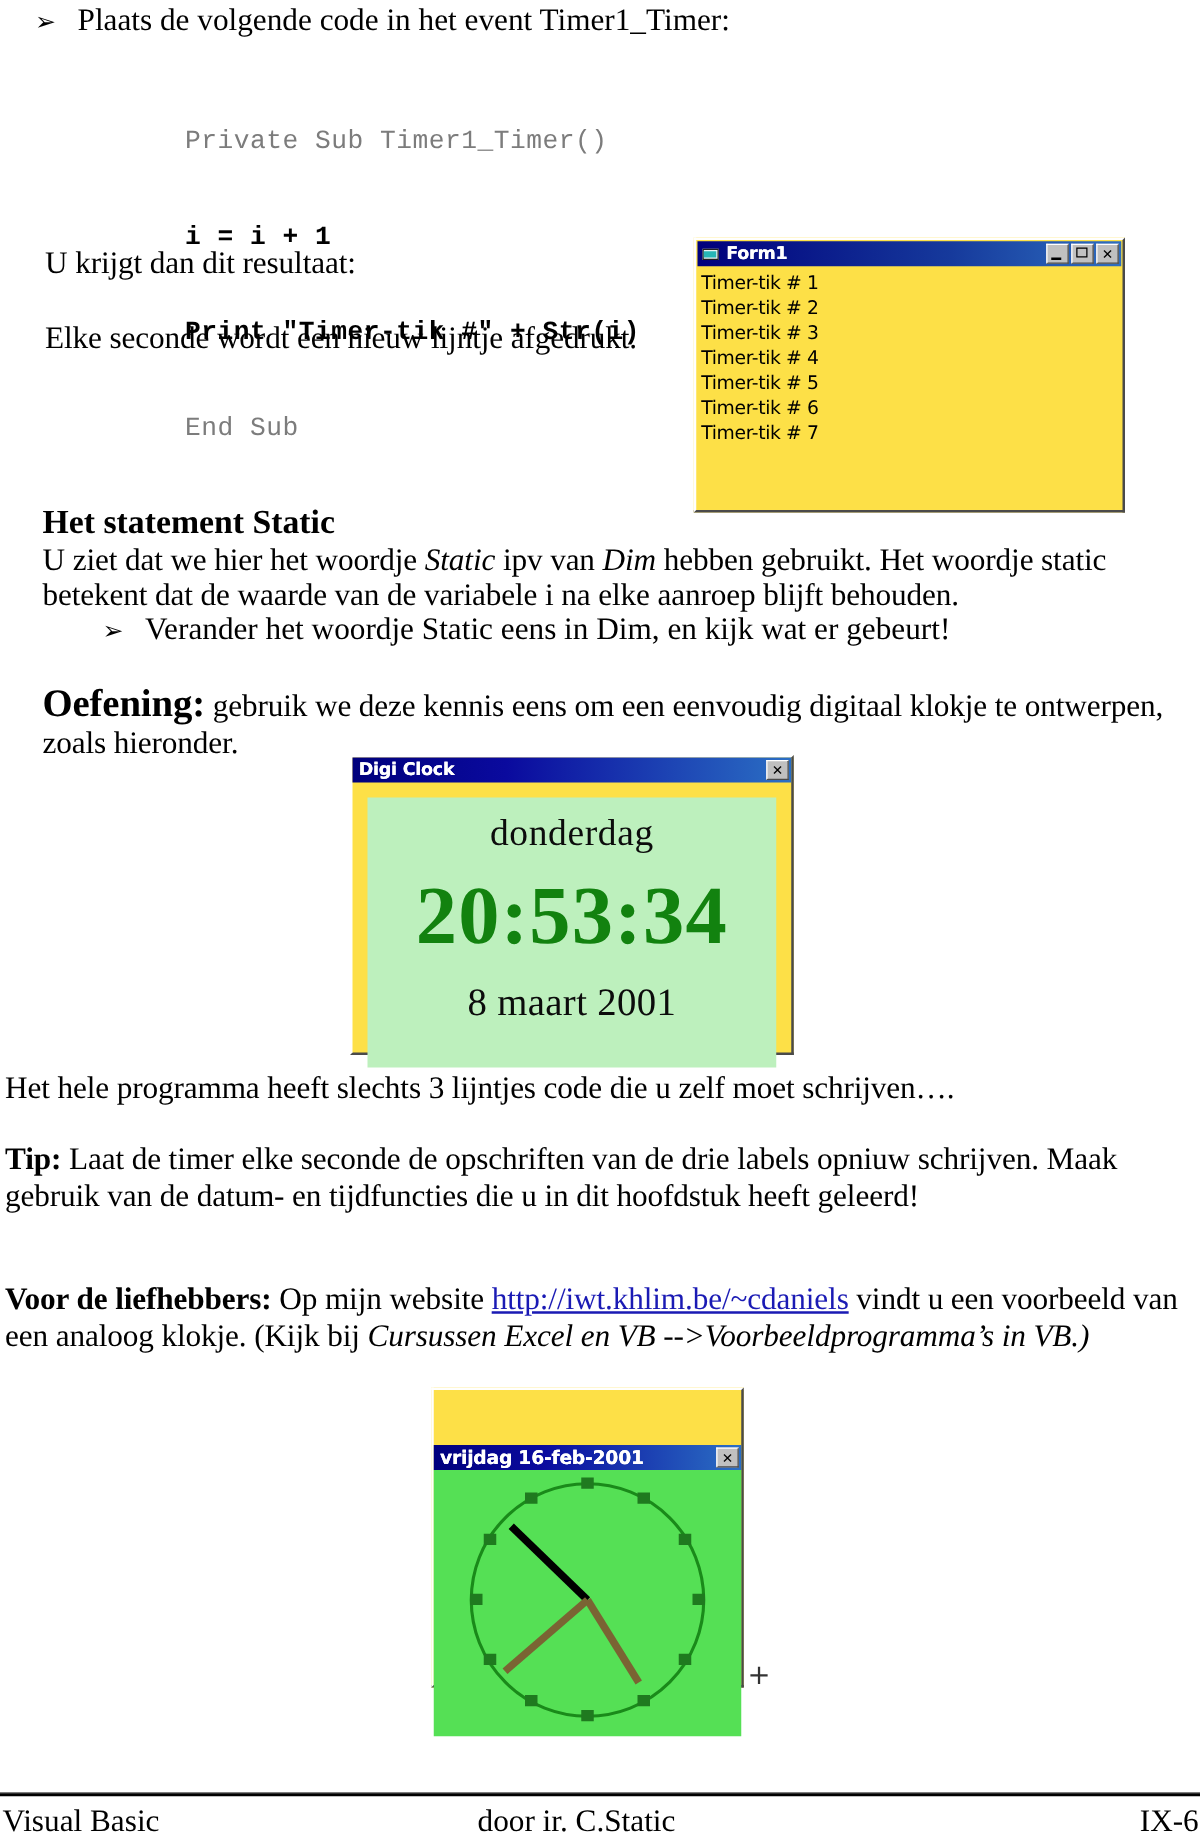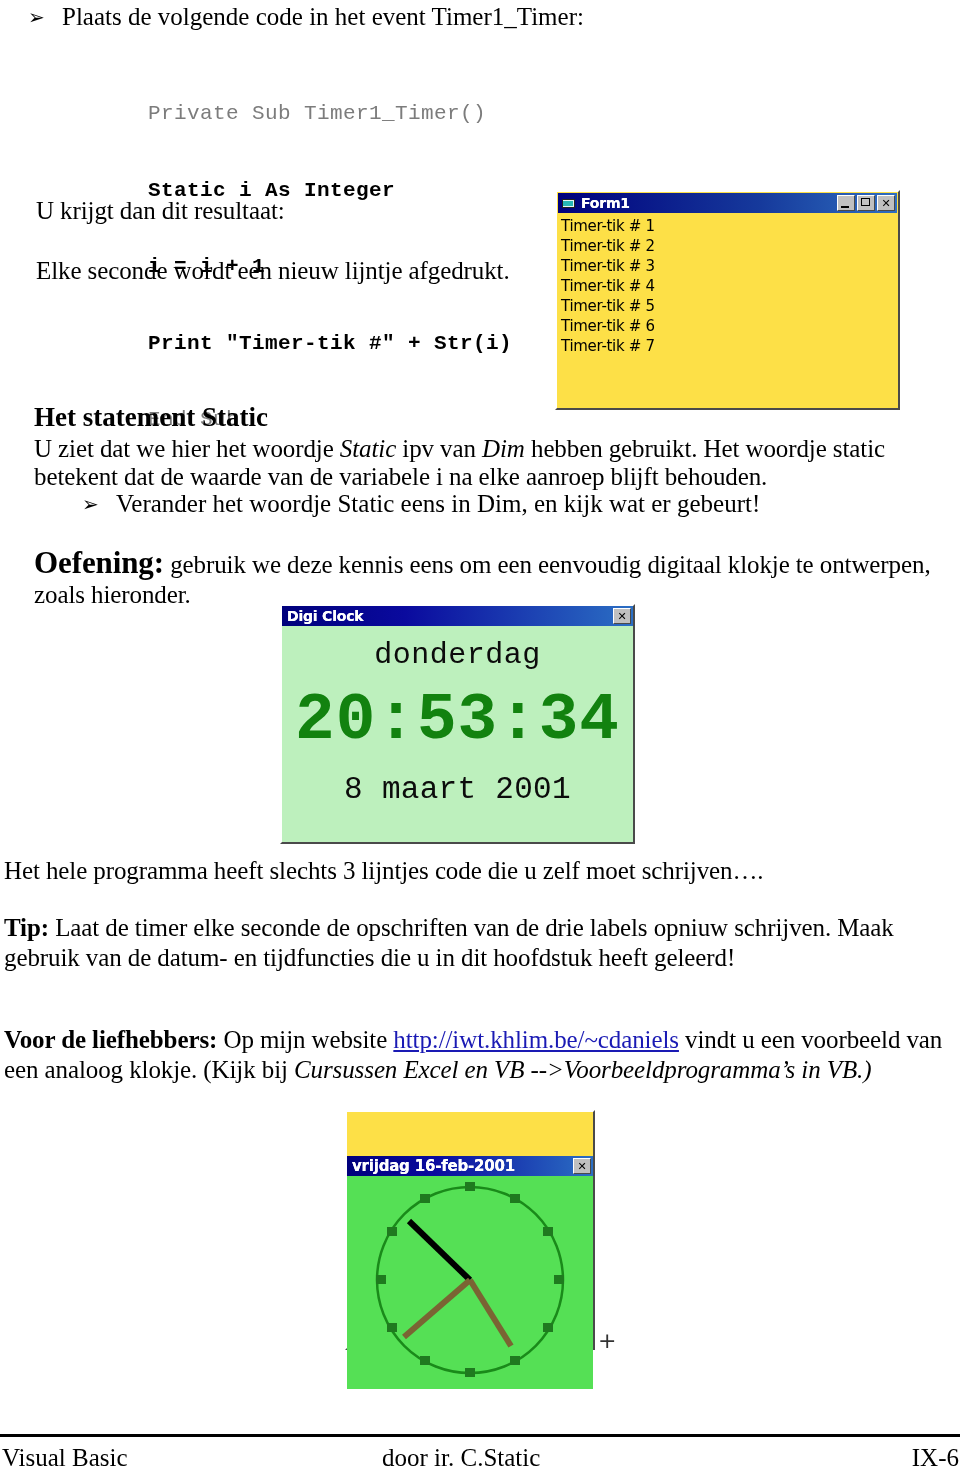--- a/index.html
+++ b/index.html
@@ -175,24 +175,24 @@
     line-height: 20px;
     color: #000;
     letter-spacing: -0.3px;
   }
 
   
   #digiclock-window { left: 280px; top: 604px; width: 355px; height: 240px; }
   .digi-body {
     background: #bdf0bd;
     height: 216px;
-    margin: 0;
+    margin: 12px;
     position: relative;
     text-align: center;
-    font-family: Liberation Mono, monospace;
+    font-family: Liberation Serif, serif;
   }
   .digi-day {
     padding-top: 12px;
     font-size: 30px;
     color: #0c0c0c;
     letter-spacing: 0.5px;
   }
   .digi-time {
     margin-top: 14px;
     font-size: 66px;
@@ -257,21 +257,20 @@
 
 <div class="page">
 
   <div class="bullet-row" style="left:28px; top:2px; width:900px;">
     <span class="bullet-glyph">➢</span>
     <span>Plaats de volgende code in het event Timer1_Timer:</span>
   </div>
 
   <div class="code" style="left:148px; top:50px;">
     <div class="dim">Private Sub Timer1_Timer()</div>
-    <div class="strong">Static i As Integer</div>
     <div class="strong">i = i + 1</div>
     <div class="strong">Print "Timer-tik #" + Str(i)</div>
     <div class="dim">End Sub</div>
   </div>
 
   <div class="para" style="left:36px; top:196px;">U krijgt dan dit resultaat:</div>
   <div class="para" style="left:36px; top:256px;">Elke seconde wordt een nieuw lijntje afgedrukt.</div>
 
   <div class="win" id="form1-window">
     <div class="titlebar solid">

